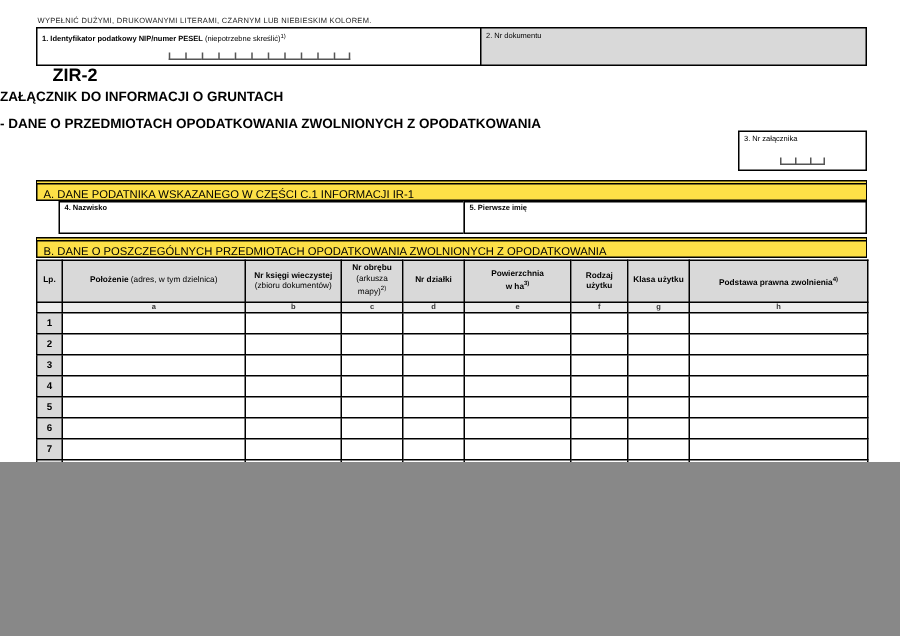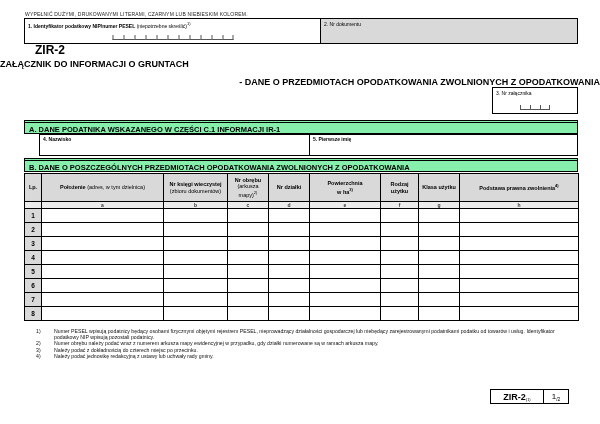--- a/index.html
+++ b/index.html
@@ -1,17 +1,17 @@
 <!DOCTYPE html>
 <html><head>
 <meta charset="utf-8">
 <style>
   html,body{margin:0;padding:0;background:#888;}
   .page{
-    position:relative;width:600px;height:424px;background:#fff;
+    position:relative;width:600px;height:308px;background:#fff;
     font-family:"Liberation Sans","DejaVu Sans",sans-serif;color:#000;
     overflow:hidden;margin:0 auto;
   }
   .instruction{position:absolute;left:25px;top:11px;font-size:5px;letter-spacing:.2px;color:#222;}
 
   
   .topboxes{position:absolute;left:24px;top:18px;width:554px;height:26px;display:flex;}
   .tbox{border:1px solid #000;position:relative;box-sizing:border-box;background:#fff;}
   .tbox.b1{width:297px;}
   .tbox.b2{flex:1;margin-left:-1px;background:#d9d9d9;}
@@ -19,29 +19,29 @@
   .boxlabel .b{font-weight:bold;}
   sup{font-size:4px;vertical-align:super;}
 
   .ticks{position:absolute;left:50%;transform:translateX(-50%);bottom:3px;display:flex;}
   .tick-cell{width:11px;height:5px;border-left:1px solid #555;border-bottom:1px solid #555;box-sizing:border-box;}
   .tick-cell:last-child{border-right:1px solid #555;}
   .ticks.small .tick-cell{width:10px;}
 
   .formcode{position:absolute;left:35px;top:43px;font-size:12px;font-weight:bold;}
   .title1{position:absolute;left:0;right:0;top:59px;text-align:left;font-size:9px;font-weight:bold;}
-  .title2{position:absolute;left:0;right:0;top:77px;text-align:right;font-size:9px;font-weight:bold;}
+  .title2{position:absolute;left:0;right:0;top:77px;text-align:left;font-size:9px;font-weight:bold;}
 
   .box3{position:absolute;left:492px;top:87px;width:86px;height:27px;border:1px solid #000;box-sizing:border-box;background:#fff;}
 
   
   .secbar{
     position:absolute;left:24px;width:554px;height:14px;box-sizing:border-box;
-    background:#86efac;border:1px solid #000;border-top:3px double #000;
-    font-size:7.5px;font-weight:bold;padding:2px 0 0 4px;
+    background:#fde047;border:1px solid #000;border-top:3px double #000;
+    font-size:7.5px;font-weight:normal;padding:2px 0 0 4px;
   }
   .secbar.a{top:120px;}
   .secbar.b{top:158px;}
 
   
   .fieldrow{position:absolute;left:39px;top:134px;width:539px;height:22px;display:flex;}
   .field{border:1px solid #000;box-sizing:border-box;position:relative;background:#fff;}
   .field.f4{width:271px;}
   .field.f5{flex:1;margin-left:-1px;}
   .flabel{position:absolute;left:3px;top:1px;font-size:5px;font-weight:bold;}

